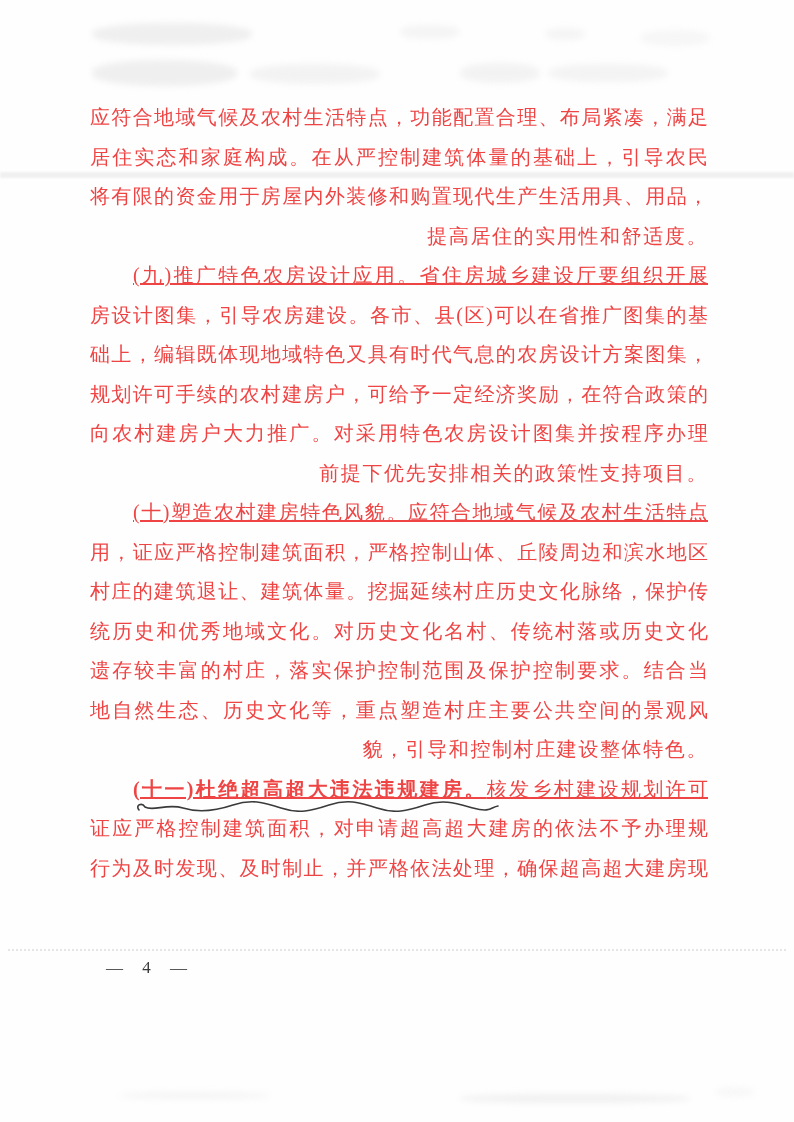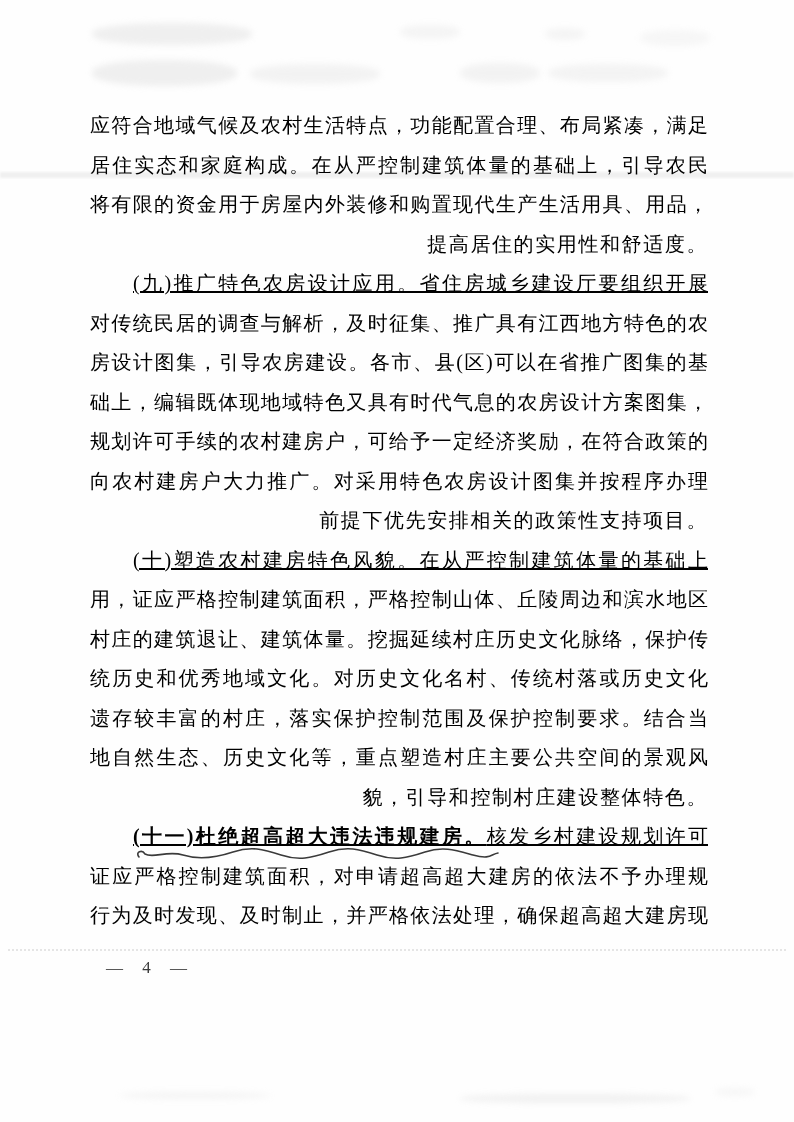--- a/index.html
+++ b/index.html
@@ -11,21 +11,21 @@
 
   
   .smudge { position:absolute; background:#d9d9d9; border-radius:45%; filter:blur(3px); }
   .band   { position:absolute; left:0; top:172px; width:794px; height:6px;
             background:#ededed; filter:blur(1px); opacity:.8; }
   .dotline{ position:absolute; left:8px; top:949px; width:778px; height:0;
             border-top:2px dotted #c9c9c9; opacity:.45; }
 
   
   .text-block { position:absolute; left:90px; top:101px; width:618px;
-                color:#000000; font-size:20px;margin-top:8px; }
+                color:#ef4444; font-size:20px; }
   .line  { height:39.5px; line-height:32px; position:relative; white-space:nowrap;text-align:right; }
   .just  { white-space:normal; text-align:justify; text-align-last:justify;
            overflow:hidden; }
   .short { letter-spacing:1.6px; }
   .indent{ padding-left:43px;text-decoration:underline; }
   .emph  { font-weight:bold; }
 
   .wavy  { position:absolute; left:43px; top:28px; width:367px; height:12px;
            overflow:visible; }
   .wavy path { stroke:#3a3a3a; stroke-width:1.6; fill:none; stroke-linecap:round; }
@@ -51,27 +51,26 @@
   <div class="smudge" style="left:460px; top:1094px; width:230px; height:9px;  opacity:.35;"></div>
   <div class="smudge" style="left:120px; top:1092px; width:150px; height:7px;  opacity:.25;"></div>
   <div class="smudge" style="left:715px; top:1088px; width:40px;  height:8px;  opacity:.20;"></div>
 
   <div class="text-block">
       <div class="line just">应符合地域气候及农村生活特点，功能配置合理、布局紧凑，满足</div>
       <div class="line just">居住实态和家庭构成。在从严控制建筑体量的基础上，引导农民</div>
       <div class="line just">将有限的资金用于房屋内外装修和购置现代生产生活用具、用品，</div>
       <div class="line short">提高居住的实用性和舒适度。</div>
       <div class="line just indent">(九)推广特色农房设计应用。省住房城乡建设厅要组织开展</div>
-      <div class="line just">对传统民居的调查与解析，及时征集、推广具有江西地方特色的农</div>
       <div class="line just">房设计图集，引导农房建设。各市、县(区)可以在省推广图集的基</div>
       <div class="line just">础上，编辑既体现地域特色又具有时代气息的农房设计方案图集，</div>
       <div class="line just">规划许可手续的农村建房户，可给予一定经济奖励，在符合政策的</div>
       <div class="line just">向农村建房户大力推广。对采用特色农房设计图集并按程序办理</div>
       <div class="line short">前提下优先安排相关的政策性支持项目。</div>
-      <div class="line just indent">(十)塑造农村建房特色风貌。在从严控制建筑体量的基础上</div>
+      <div class="line just indent">(十)塑造农村建房特色风貌。应符合地域气候及农村生活特点</div>
       <div class="line just">用，证应严格控制建筑面积，严格控制山体、丘陵周边和滨水地区</div>
       <div class="line just">村庄的建筑退让、建筑体量。挖掘延续村庄历史文化脉络，保护传</div>
       <div class="line just">统历史和优秀地域文化。对历史文化名村、传统村落或历史文化</div>
       <div class="line just">遗存较丰富的村庄，落实保护控制范围及保护控制要求。结合当</div>
       <div class="line just">地自然生态、历史文化等，重点塑造村庄主要公共空间的景观风</div>
       <div class="line short">貌，引导和控制村庄建设整体特色。</div>
       <div class="line just indent"><span class="emph">(十一)杜绝超高超大违法违规建房。</span><span>核发乡村建设规划许可</span><svg class="wavy" viewBox="0 0 367 12" preserveAspectRatio="none">
           <path d="M6,9 C2,4 9,1 12,6 C20,11 34,2 50,7 S82,10 100,4 S130,1 148,7 S178,10 196,4 S226,1 244,7 S274,10 292,4 S322,2 340,7 S358,6 365,5"></path>
         </svg></div>
       <div class="line just">证应严格控制建筑面积，对申请超高超大建房的依法不予办理规</div>

